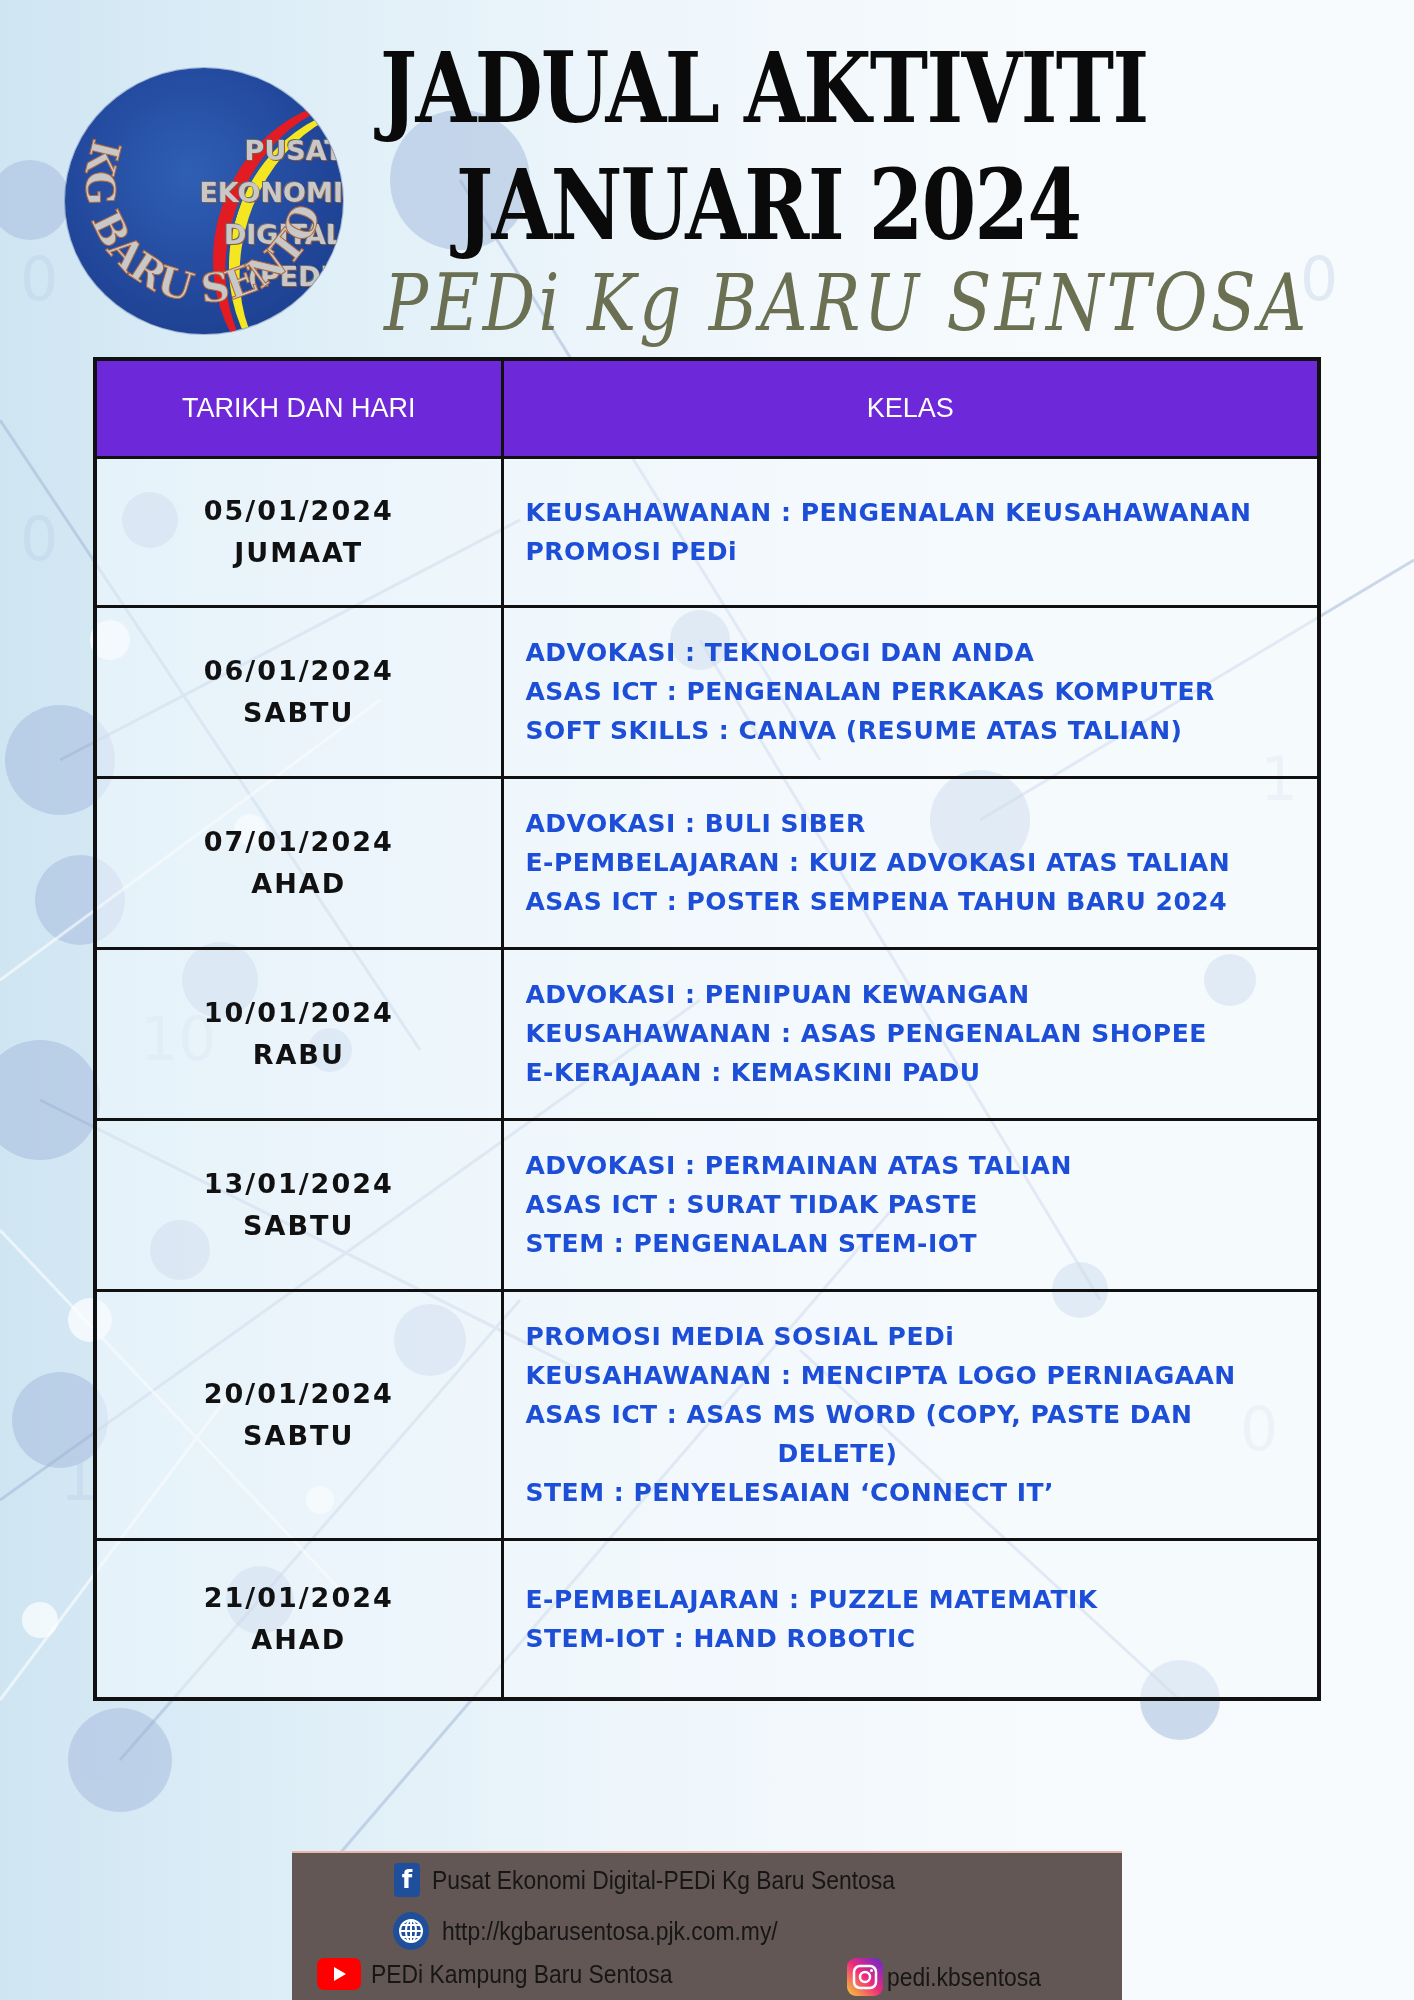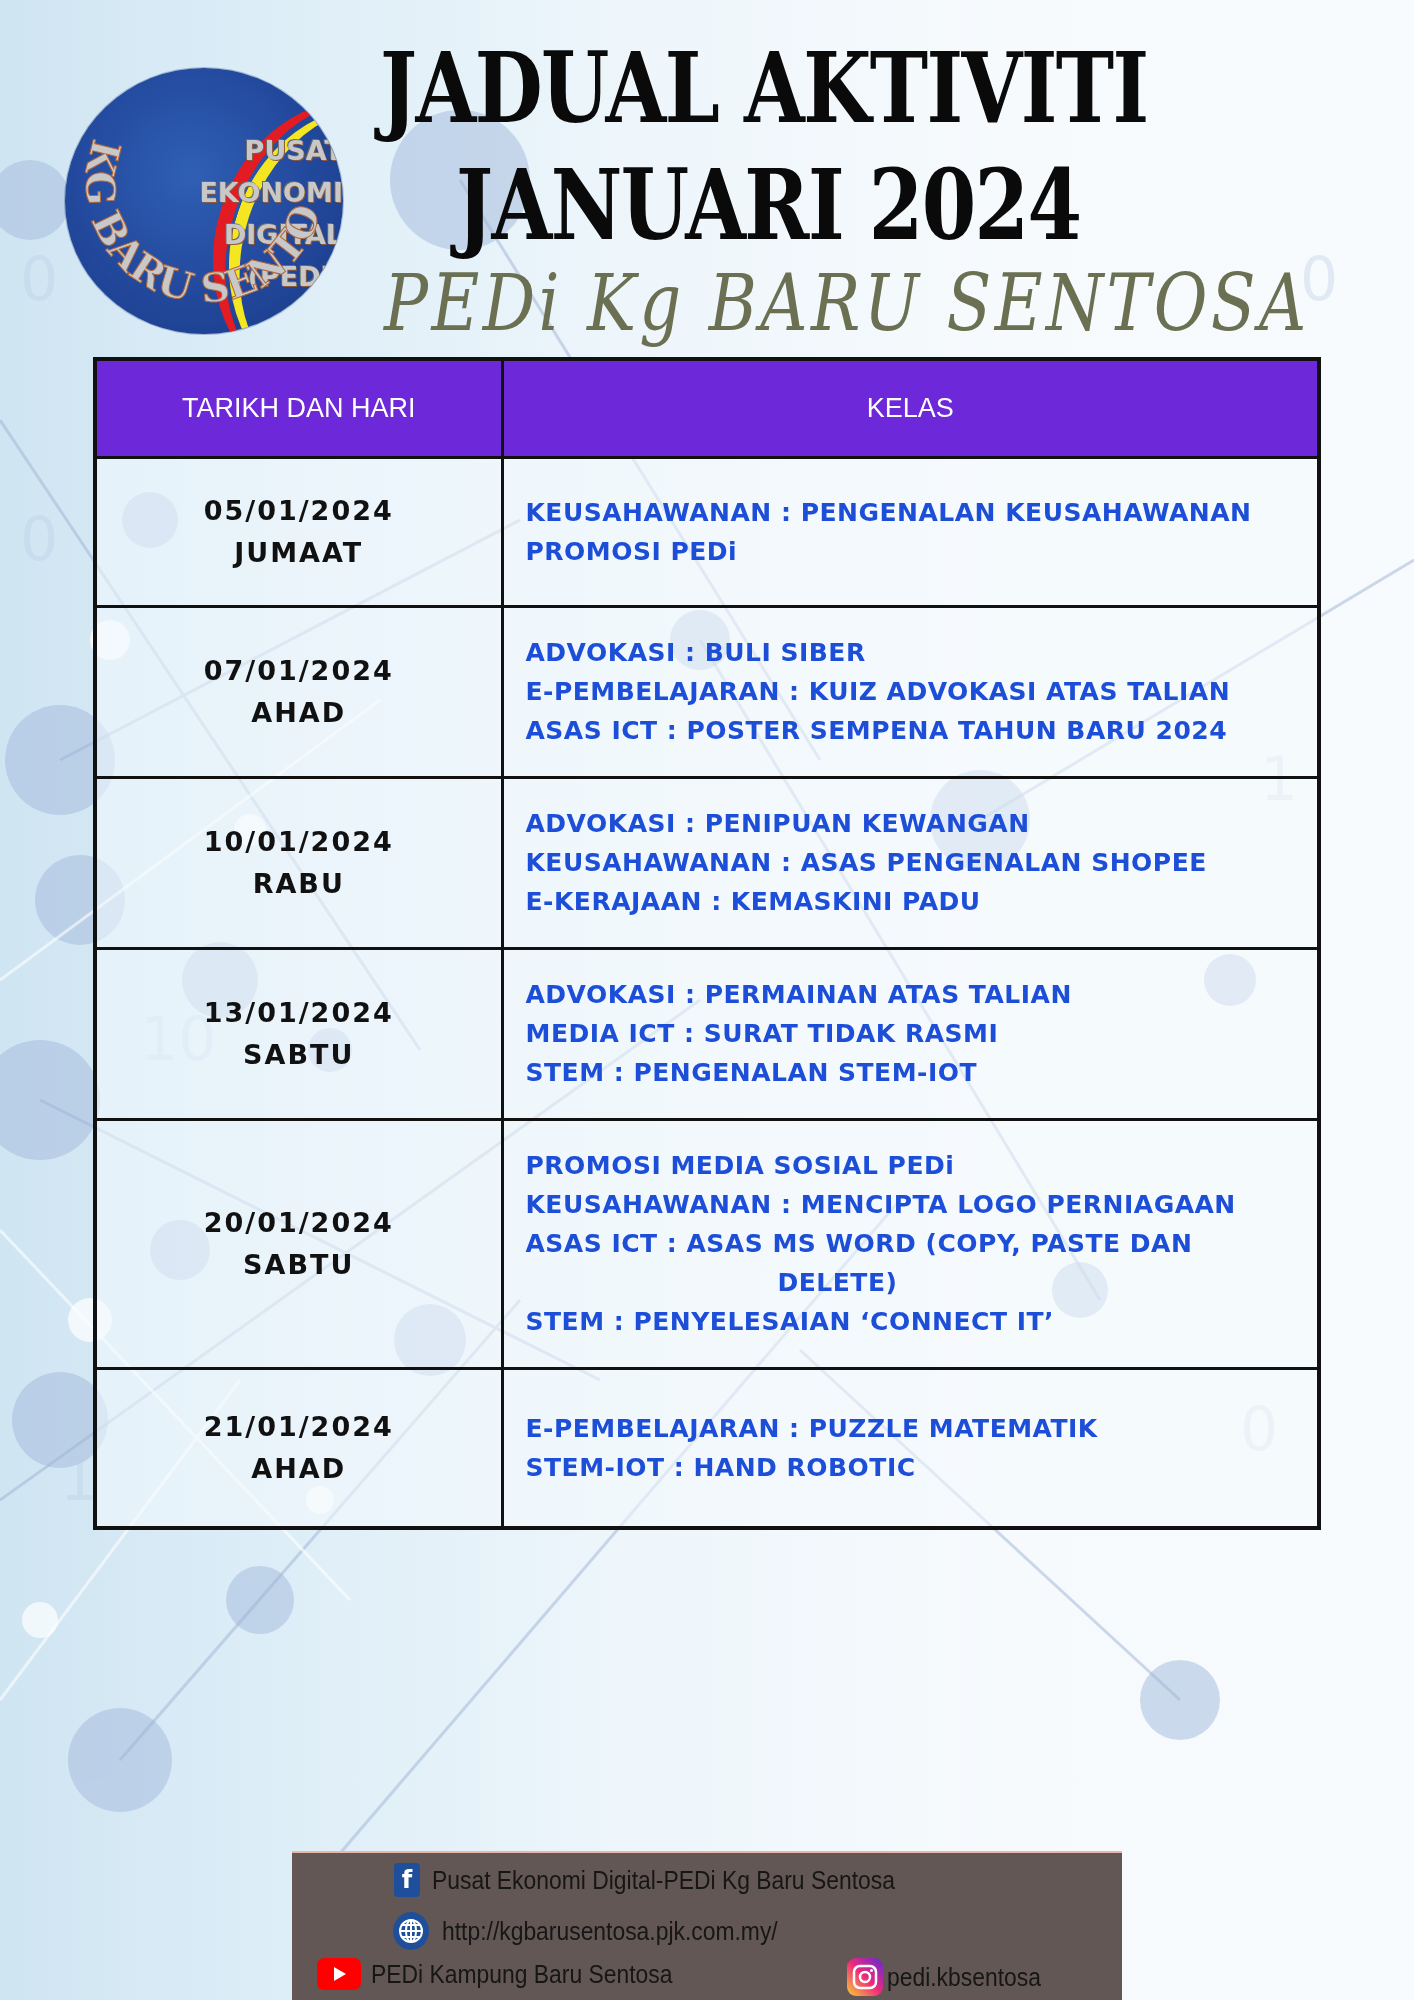--- a/index.html
+++ b/index.html
@@ -195,20 +195,31 @@
         <span class="line">05/01/2024</span>
         <span class="line">JUMAAT</span>
       </td>
       <td class="class-cell">
         <span class="line">KEUSAHAWANAN : PENGENALAN KEUSAHAWANAN</span>
         <span class="line">PROMOSI PEDi</span>
       </td>
     </tr>
     <tr style="height:171px">
       <td class="date-cell">
+        <span class="line">06/01/2024</span>
+        <span class="line">SABTU</span>
+      </td>
+      <td class="class-cell">
+        <span class="line">ADVOKASI : TEKNOLOGI DAN ANDA</span>
+        <span class="line">ASAS ICT : PENGENALAN PERKAKAS KOMPUTER</span>
+        <span class="line">SOFT SKILLS : CANVA (RESUME ATAS TALIAN)</span>
+      </td>
+    </tr>
+    <tr style="height:171px">
+      <td class="date-cell">
         <span class="line">07/01/2024</span>
         <span class="line">AHAD</span>
       </td>
       <td class="class-cell">
         <span class="line">ADVOKASI : BULI SIBER</span>
         <span class="line">E-PEMBELAJARAN : KUIZ ADVOKASI ATAS TALIAN</span>
         <span class="line">ASAS ICT : POSTER SEMPENA TAHUN BARU 2024</span>
       </td>
     </tr>
     <tr style="height:171px">
@@ -222,21 +233,21 @@
         <span class="line">E-KERAJAAN : KEMASKINI PADU</span>
       </td>
     </tr>
     <tr style="height:171px">
       <td class="date-cell">
         <span class="line">13/01/2024</span>
         <span class="line">SABTU</span>
       </td>
       <td class="class-cell">
         <span class="line">ADVOKASI : PERMAINAN ATAS TALIAN</span>
-        <span class="line">MEDIA ICT : SURAT TIDAK RASMI</span>
+        <span class="line">ASAS ICT : SURAT TIDAK PASTE</span>
         <span class="line">STEM : PENGENALAN STEM-IOT</span>
       </td>
     </tr>
     <tr style="height:249px">
       <td class="date-cell">
         <span class="line">20/01/2024</span>
         <span class="line">SABTU</span>
       </td>
       <td class="class-cell">
         <span class="line">PROMOSI MEDIA SOSIAL PEDi</span>

